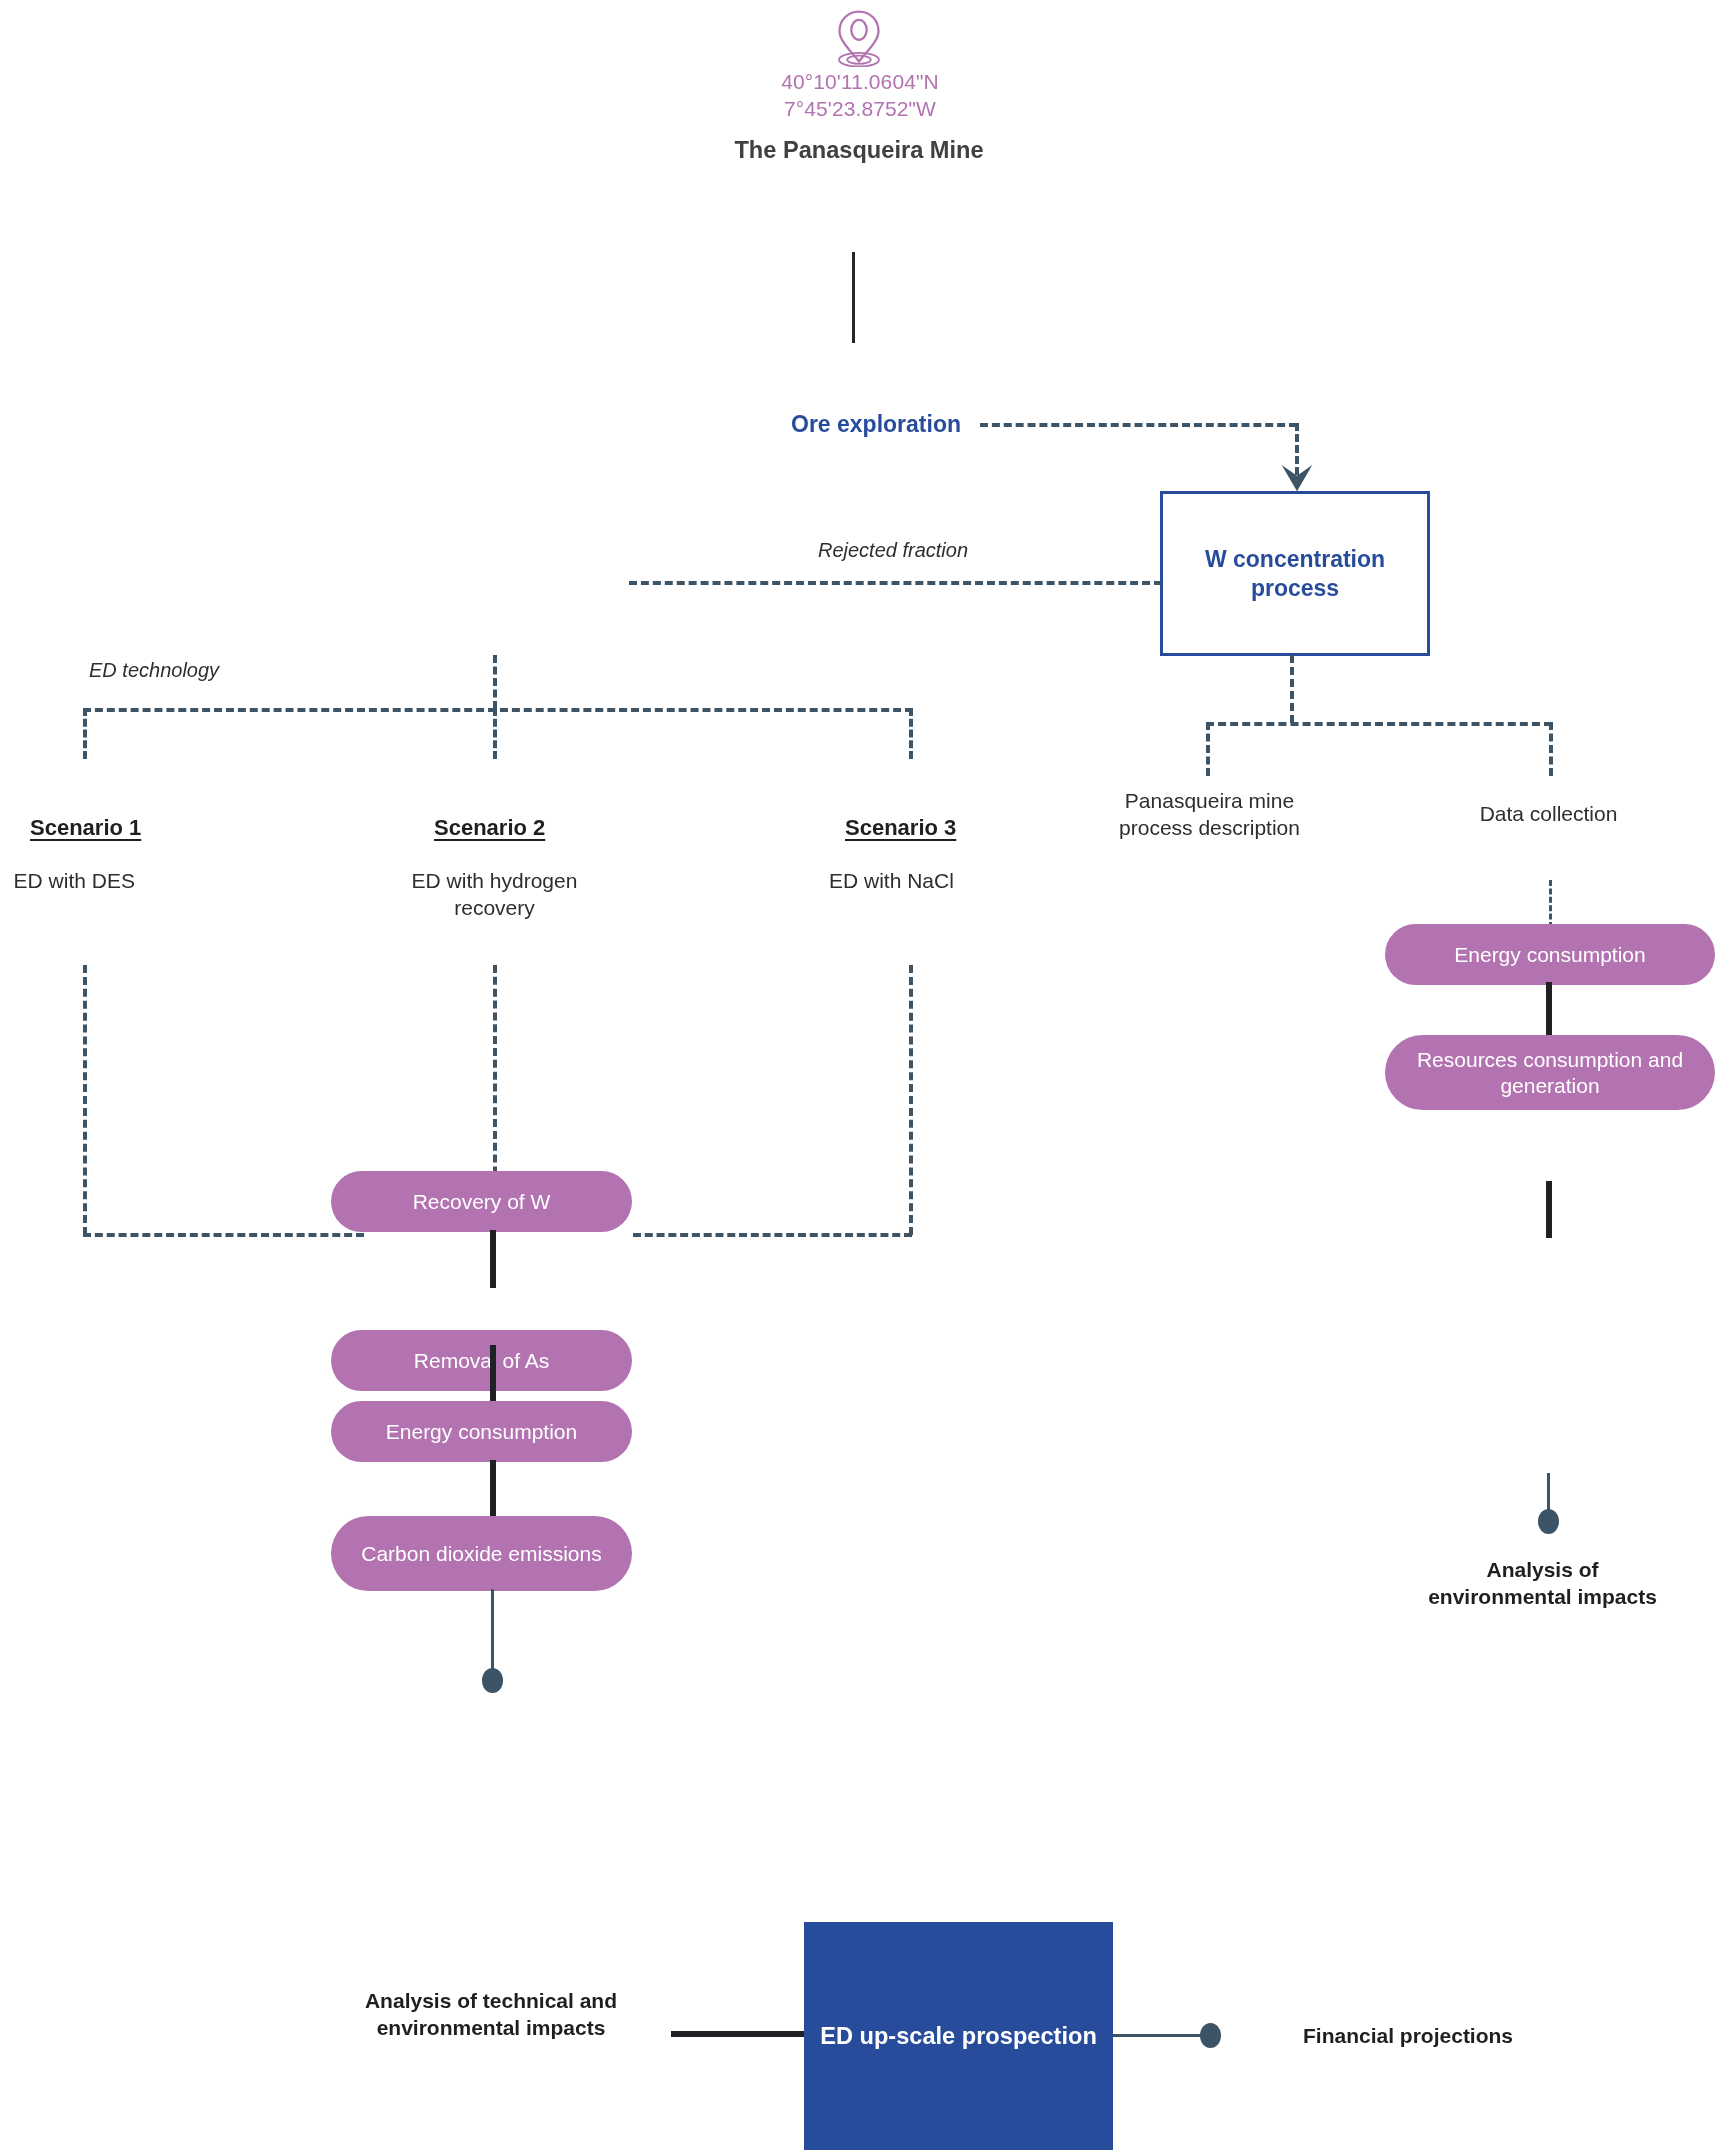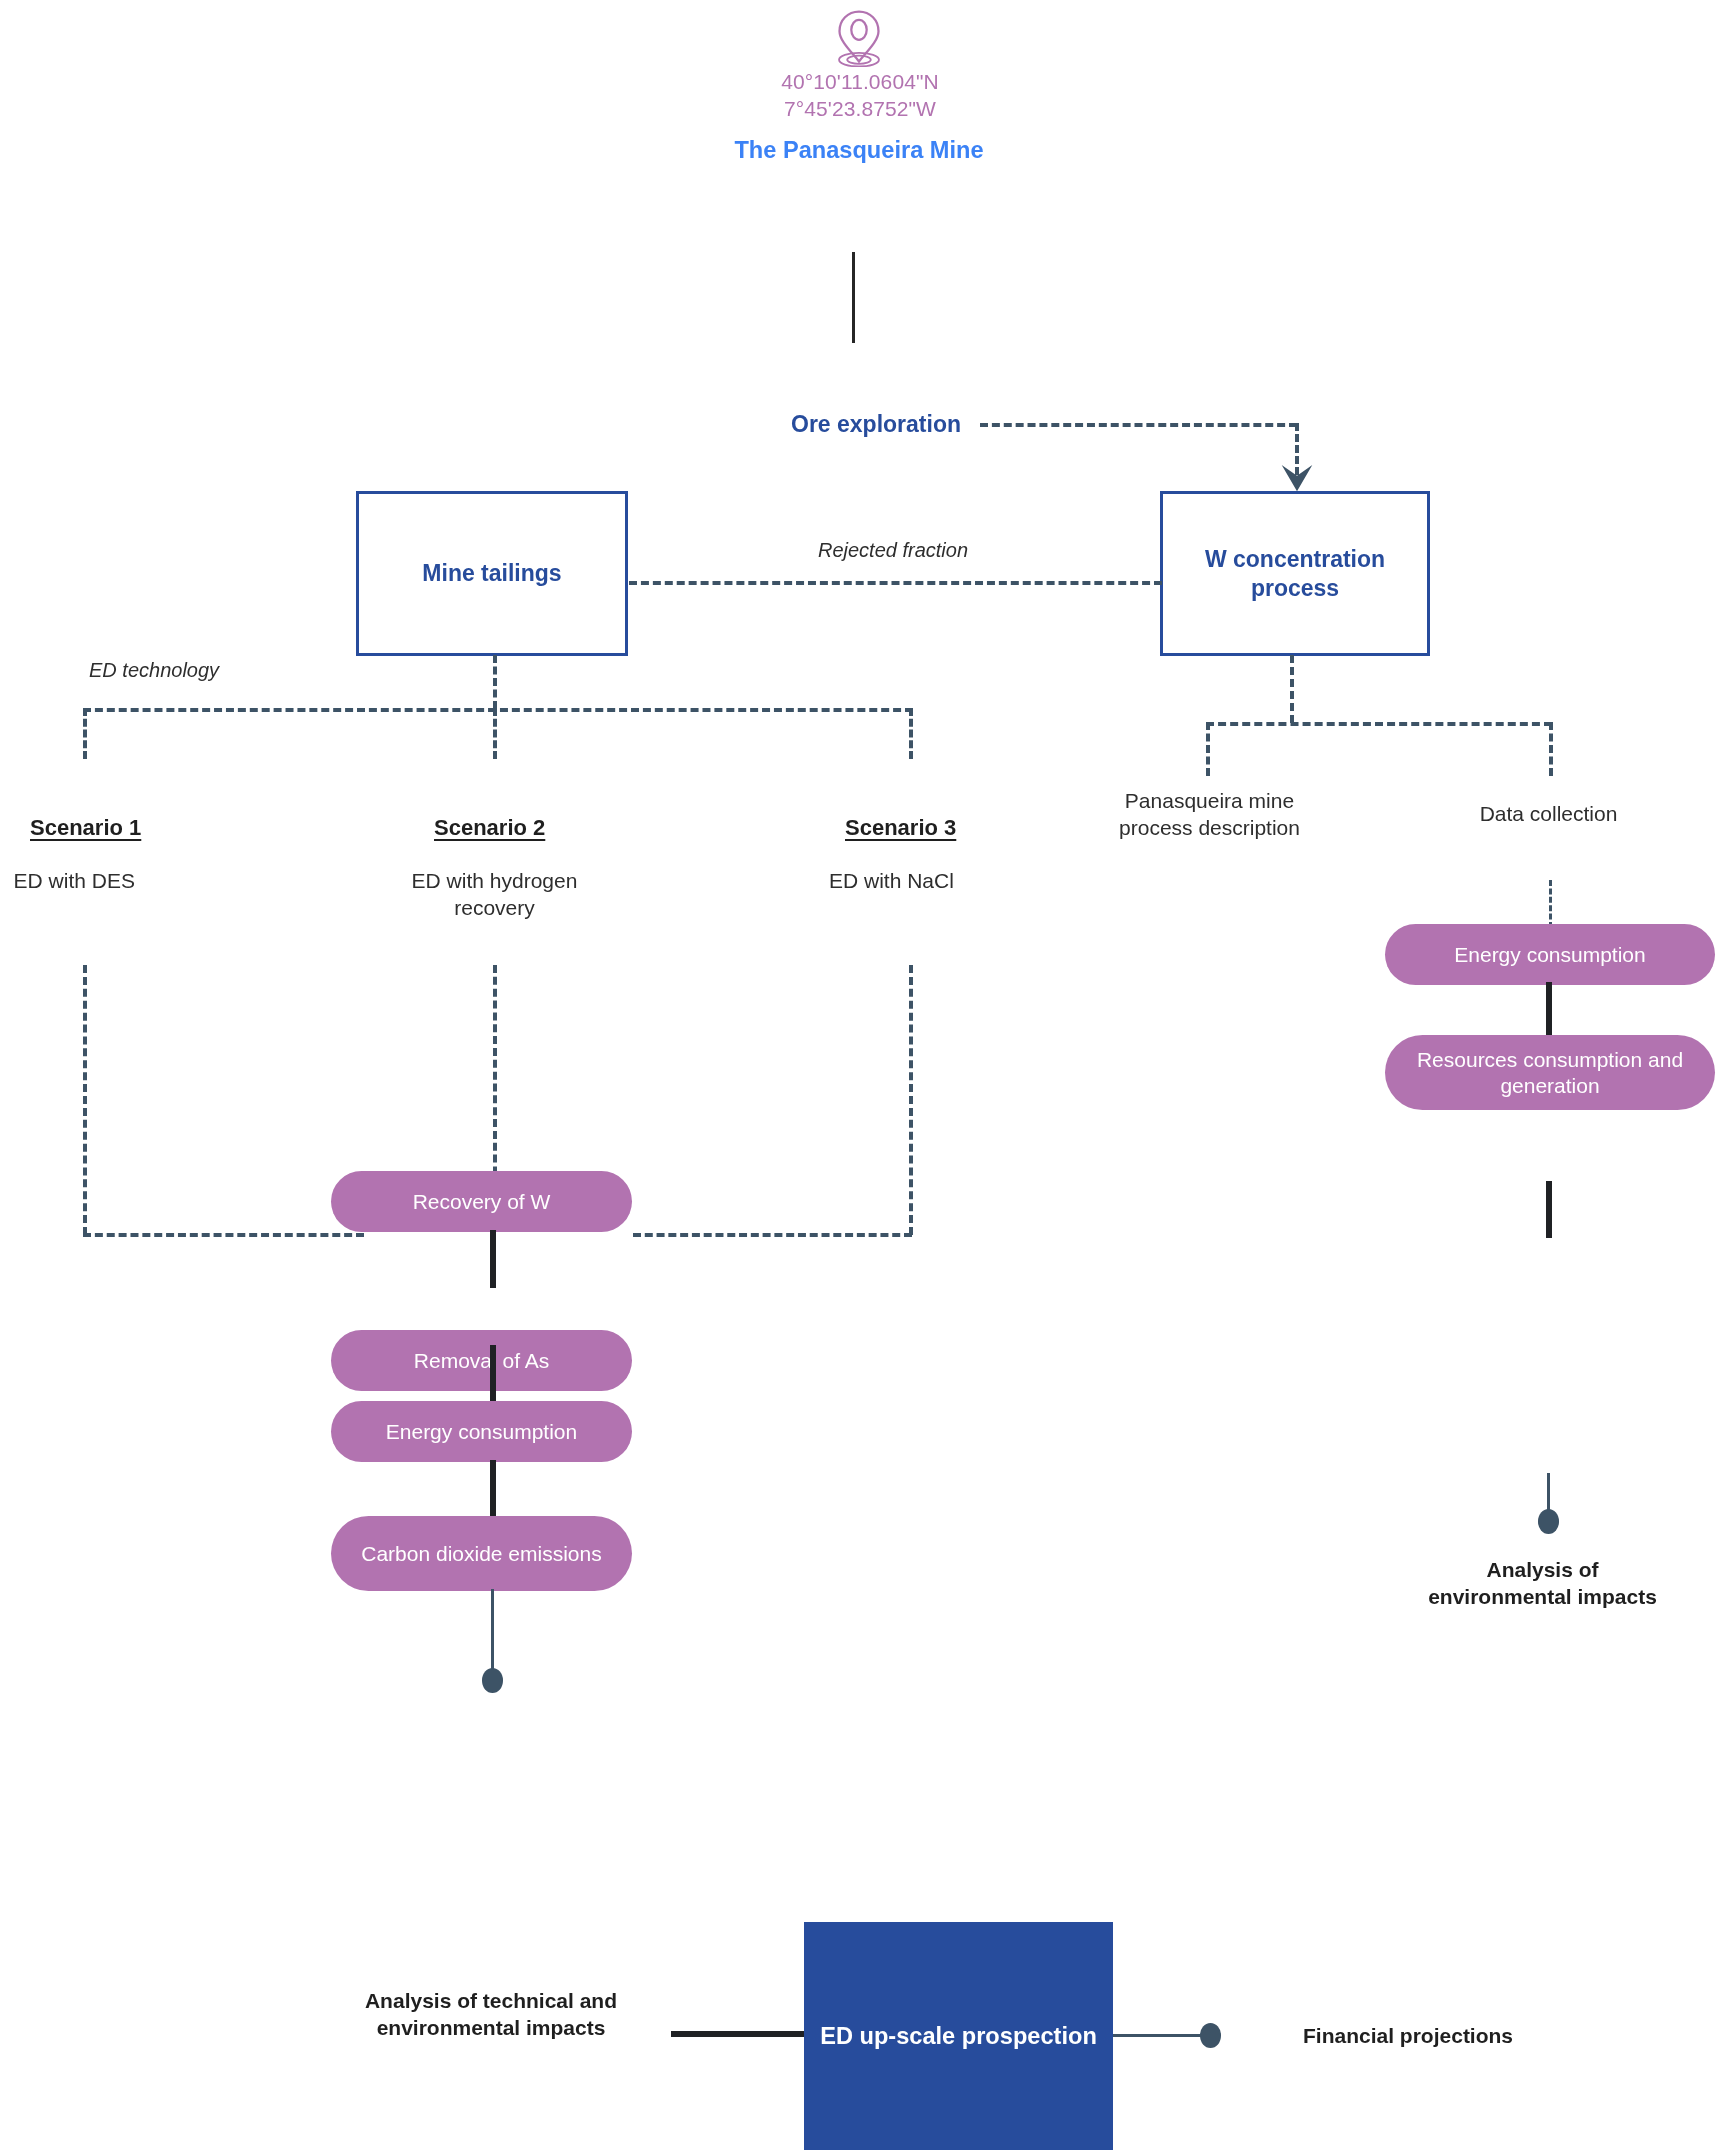--- a/index.html
+++ b/index.html
@@ -34,21 +34,21 @@
     color: #b273b0;
     font-size: 21px;
     line-height: 1.28;
     letter-spacing: 0.1px;
   }
   #mine-title {
     left: 671px;
     top: 136px;
     width: 376px;
     text-align: center;
-    color: #3b82f6;
+    color: #404040;
     font-size: 23.6px;
     font-weight: bold;
     line-height: 1.22;
   }
 
   
   .vline-solid {
     background: #262626;
     width: 3.2px;
   }
@@ -207,21 +207,20 @@
   <div class="abs lbl-blue-bold" style="left:758px; top:410px; width:236px; text-align:center;">Ore exploration</div>
 
   <div class="abs dash-h" style="left:980px; top:423px; width:317px;"></div>
   <div class="abs dash-v" style="left:1295px; top:423px; height:52px;"></div>
   <div class="abs" style="left:1279px; top:465px; width:36px; height:28px;">
     <svg viewBox="0 0 80 62" width="36" height="28">
       <path d="M6 0 L40 58 L74 0 L40 24 Z" fill="#3d5366"></path>
     </svg>
   </div>
 
-  <div class="abs proc-box" id="box-mine-tailings">Mine tailings</div>
 
   <div class="abs proc-box" id="box-w-conc">W concentration process</div>
 
   <div class="abs lbl-italic" style="left:766px; top:537px; width:254px; text-align:center;">Rejected fraction</div>
   <div class="abs dash-h" style="left:629px; top:581px; width:533px;"></div>
 
   <div class="abs lbl-italic" style="left:89px; top:657px; width:195px;">ED technology</div>
 
   <div class="abs dash-v" style="left:493px; top:655px; height:54px;"></div>
 

